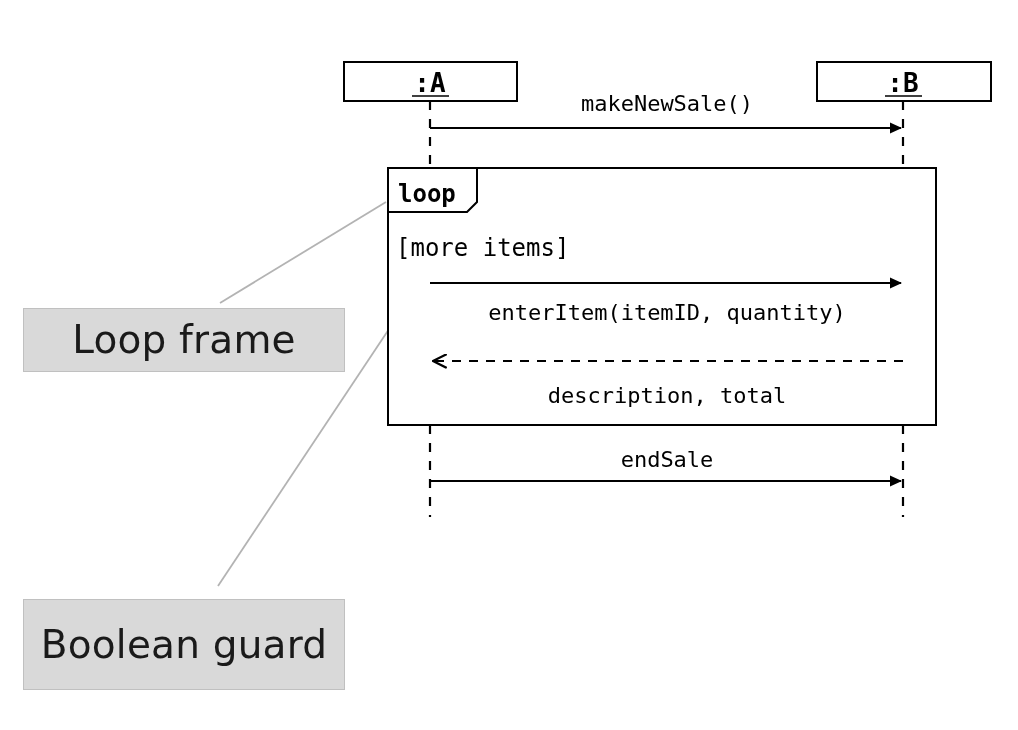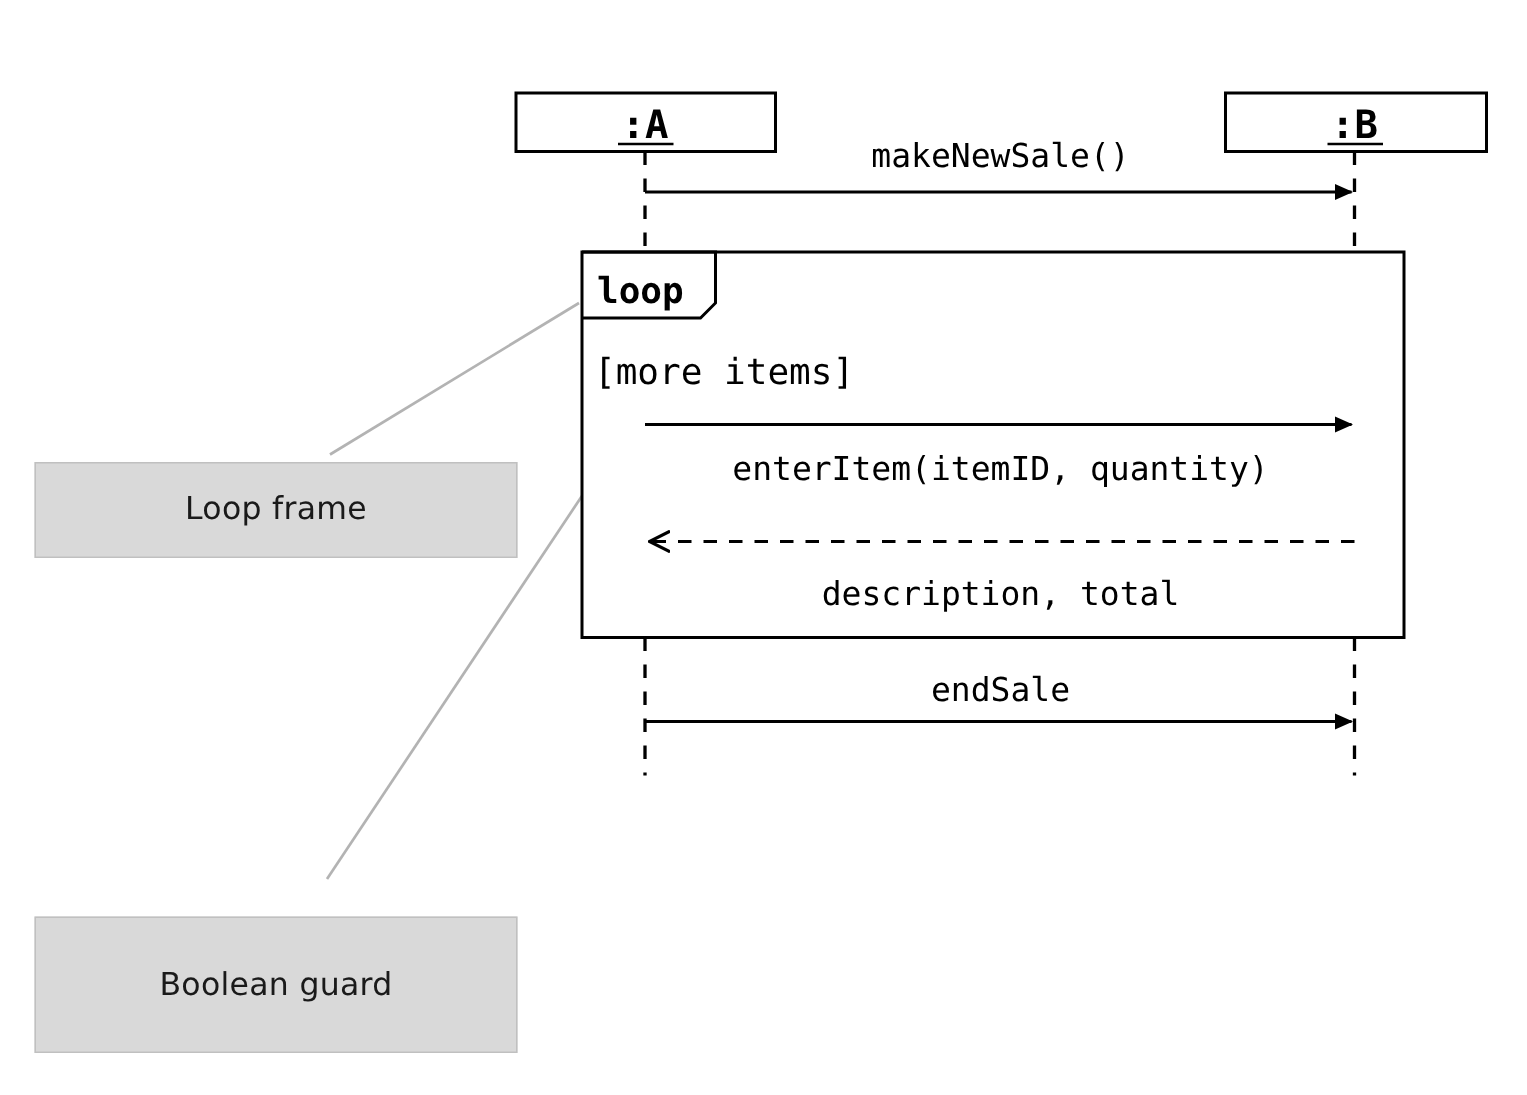--- a/index.html
+++ b/index.html
@@ -84,21 +84,21 @@
   .callout-box {
     position: absolute;
     background: #d9d9d9;
     border: 1px solid #c0c0c0;
     box-sizing: border-box;
     display: flex;
     flex-direction: column;
     align-items: center;
     justify-content: center;
     font-family: "DejaVu Sans", sans-serif;
-    font-size: 21px;
+    font-size: 39px;
     color: #1a1a1a;
     line-height: 1.22;
     text-align: center;
     letter-spacing: 0.2px;
   }
   .callout-line {
     display: block;
     white-space: nowrap;
   }
 </style>
@@ -165,17 +165,17 @@
     <g>
       <text class="msg-label" x="667" y="467" text-anchor="middle">endSale</text>
       <line class="solid-line" x1="430" y1="481" x2="901" y2="481" marker-end="url(#filled-arrow)"></line>
     </g>
   </svg>
 
   <div class="callout-box" style="left:23px; top:308px; width:322px; height:64px;">
     <span class="callout-line">Loop frame</span>
   </div>
 
-  <div class="callout-box" style="left:23px; top:599px; width:322px; height:91px;margin-top:12px;">
+  <div class="callout-box" style="left:23px; top:599px; width:322px; height:91px;">
     <span class="callout-line">Boolean guard</span>
   </div>
 
 </div>
 
 </body></html>

